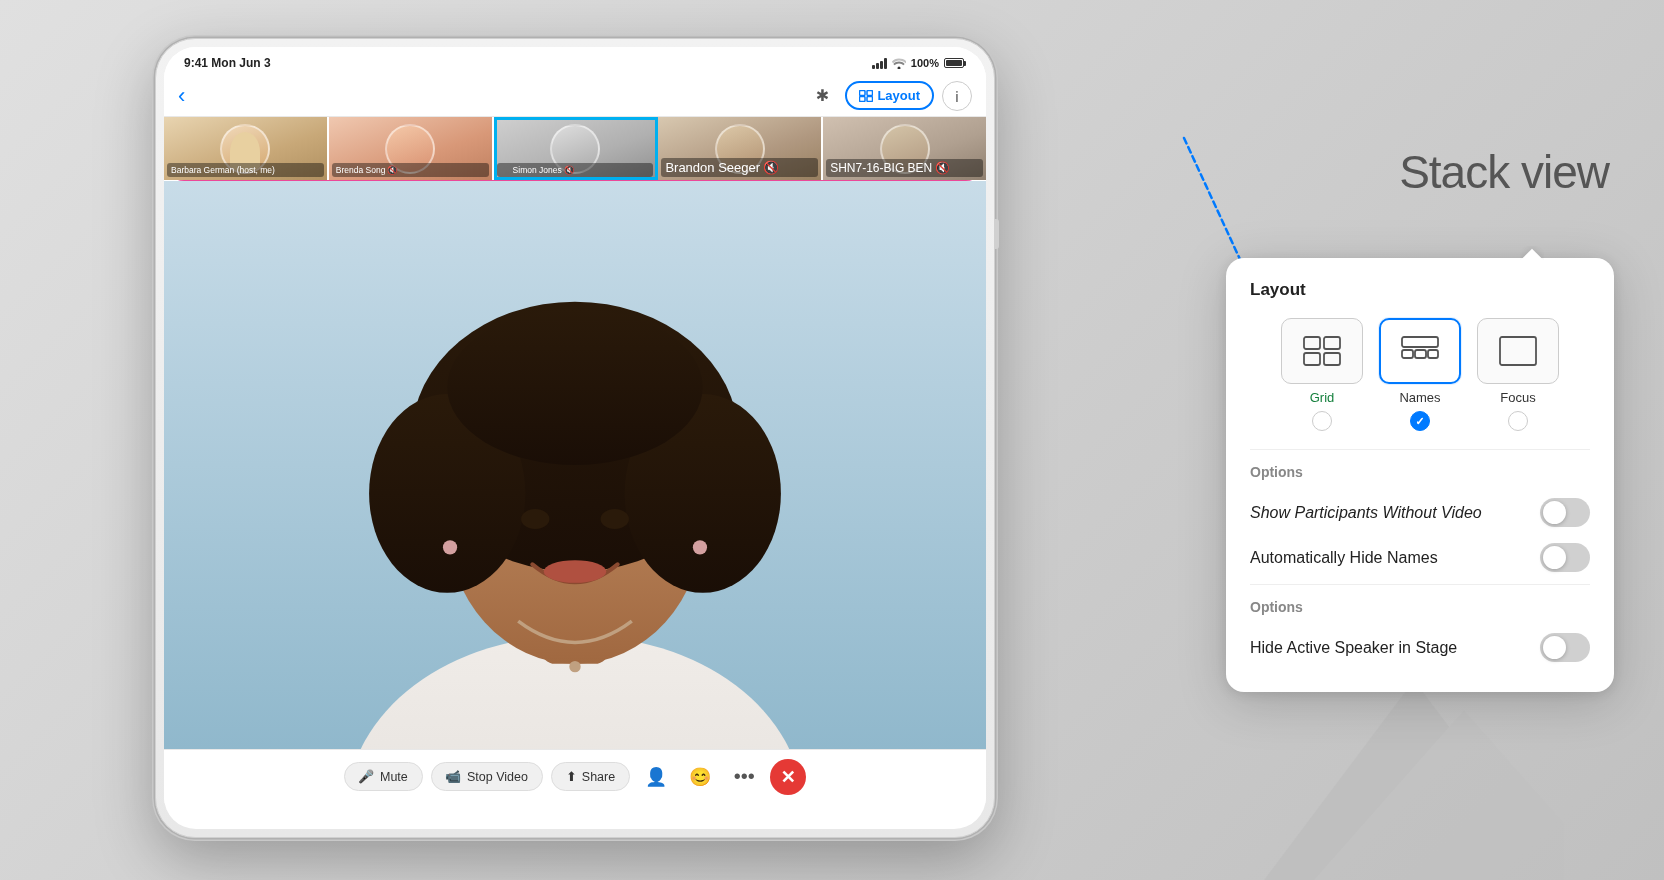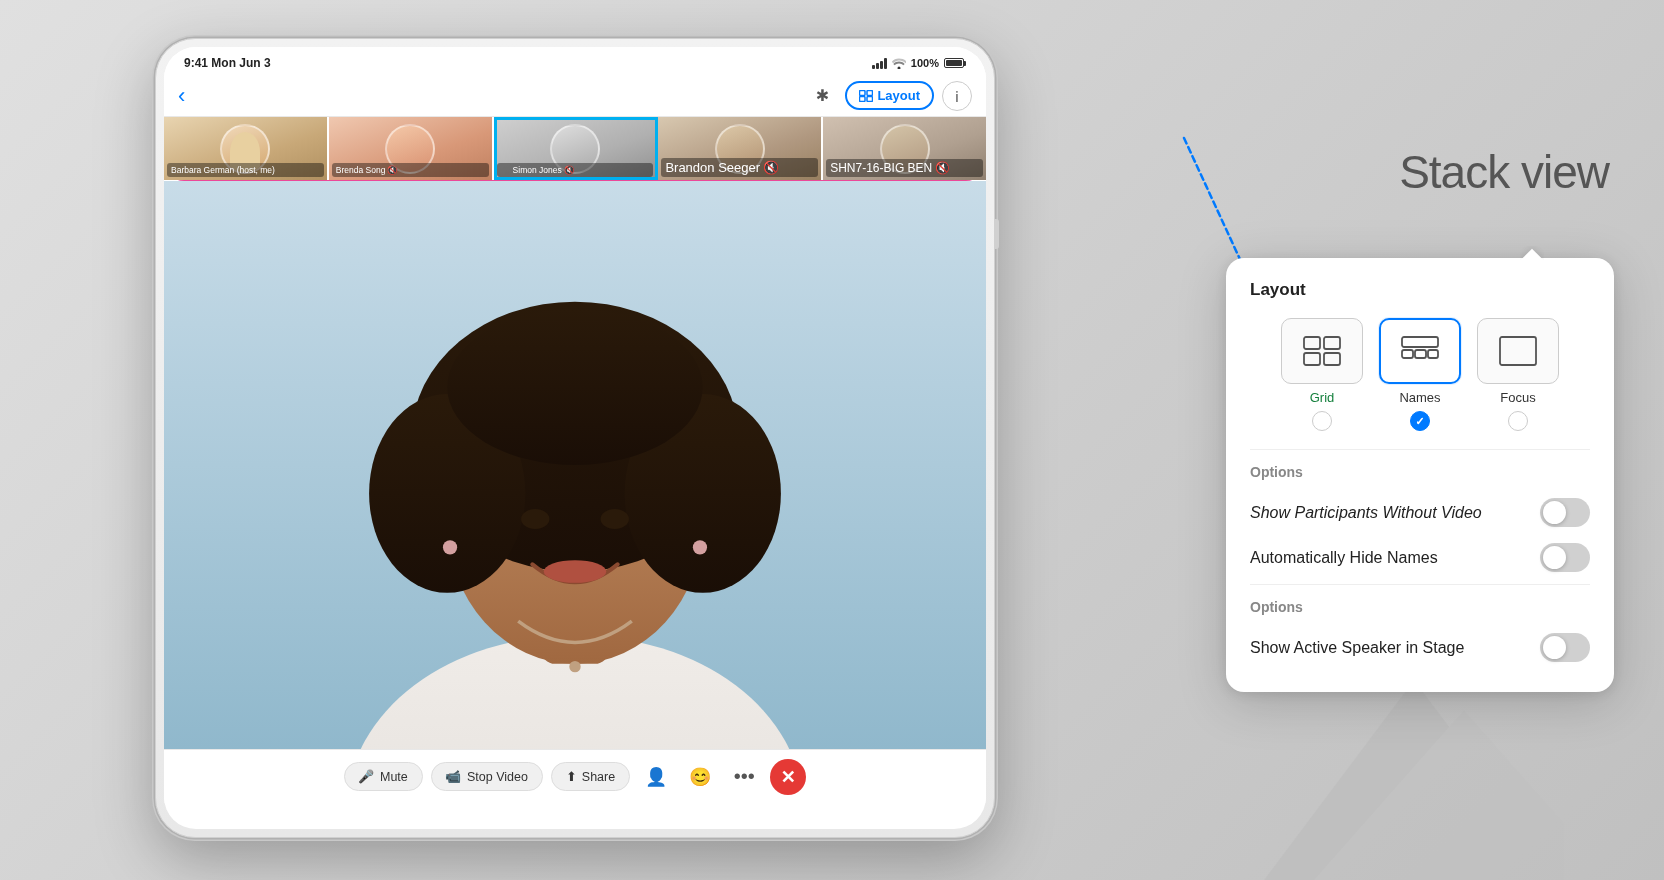--- a/index.html
+++ b/index.html
@@ -346,21 +346,21 @@
                   border-radius:50%;background:#fff;
                   box-shadow:0 1px 4px rgba(0,0,0,0.25);"></div>
     </div>
   </div>
 
   <div style="height:1px;background:#eee;margin:4px 0 14px;"></div>
 
   <div style="font-size:14px;font-weight:600;color:#888;margin-bottom:10px;">Options</div>
 
   <div style="display:flex;align-items:center;justify-content:space-between;padding:8px 0;">
-    <span style="font-size:16px;color:#222;font-weight:400;flex:1;padding-right:12px;">Show Active Speaker in Stage</span>
+    <span style="font-size:16px;color:#222;font-weight:400;flex:1;padding-right:12px;">Hide Active Speaker in Stage</span>
     <div style="width:50px;height:29px;border-radius:15px;background:#d0d0d0;
                 position:relative;cursor:pointer;flex-shrink:0;">
       <div style="position:absolute;top:3px;left:3px;width:23px;height:23px;
                   border-radius:50%;background:#fff;
                   box-shadow:0 1px 4px rgba(0,0,0,0.25);"></div>
     </div>
   </div>
 
   <div style="position:absolute;top:-12px;right:70px;width:24px;height:14px;
               overflow:hidden;pointer-events:none;">

